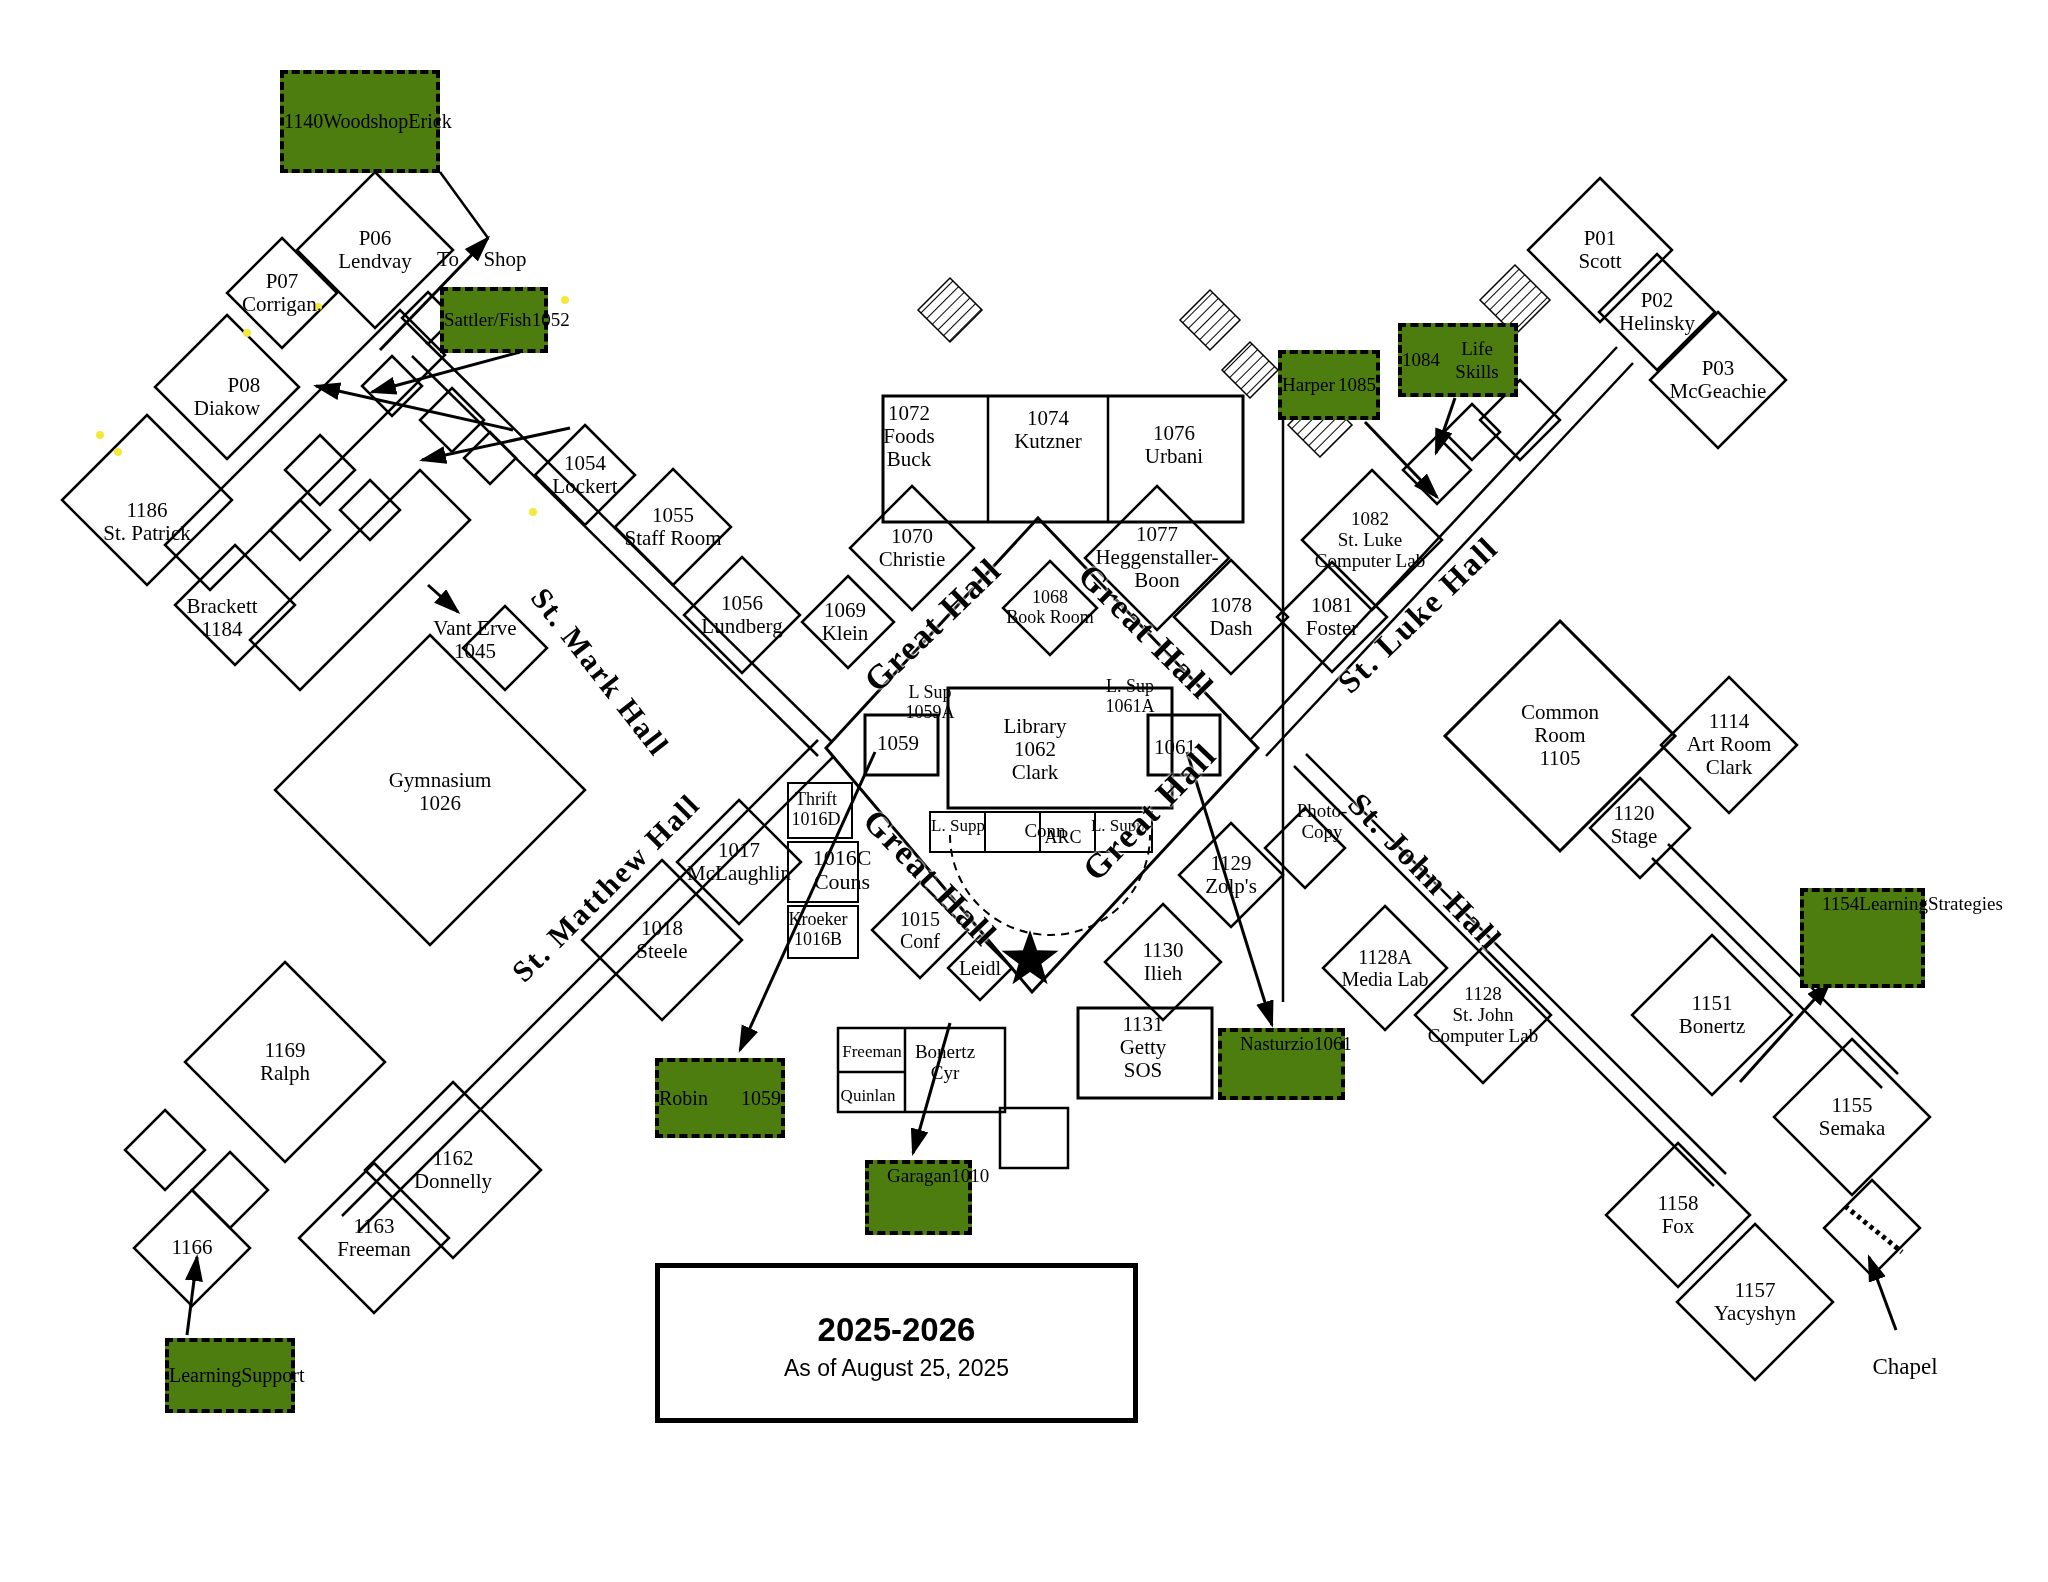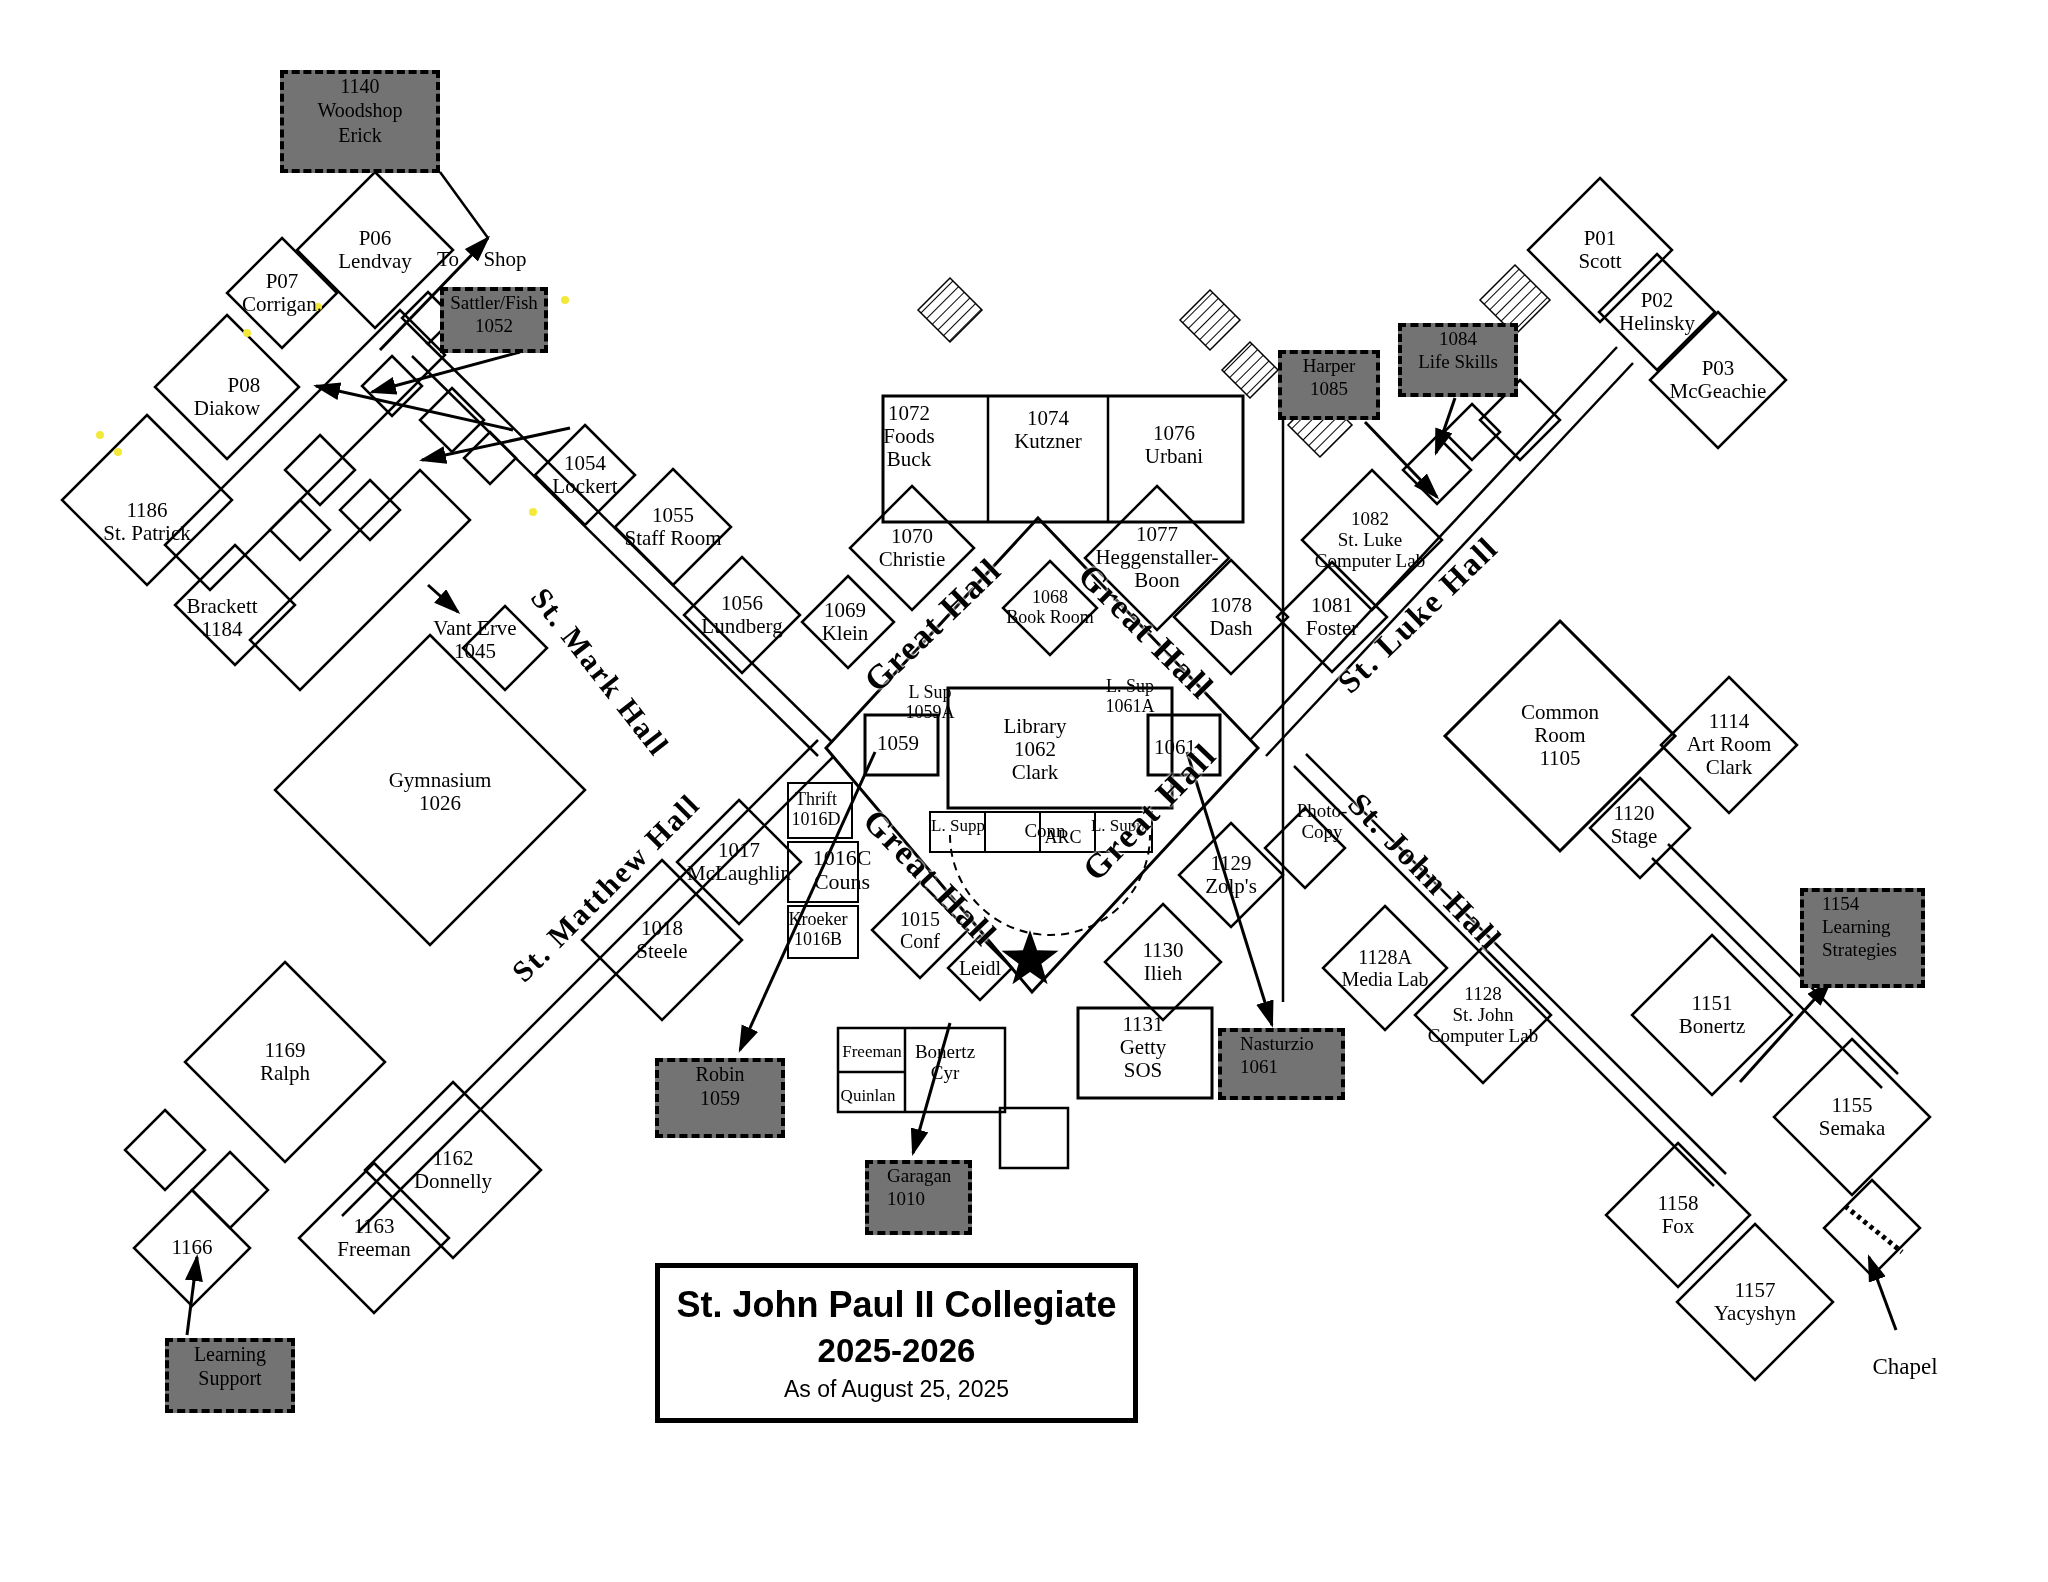--- a/index.html
+++ b/index.html
@@ -4,22 +4,22 @@
 <style>
   html,body{margin:0;padding:0;background:#fff;}
   #canvas{position:relative;width:2048px;height:1582px;background:#ffffff;overflow:hidden;
           font-family:"Liberation Serif",serif;color:#000;}
   svg.layer{position:absolute;left:0;top:0;}
   #label-layer{position:absolute;left:0;top:0;width:2048px;height:1582px;}
   .room-label{position:absolute;transform:translate(-50%,-50%);text-align:center;
               font-size:21px;line-height:1.1;white-space:nowrap;}
   .hall-label{position:absolute;font-weight:bold;letter-spacing:2px;white-space:nowrap;
               text-shadow:0 0 3px #fff,0 0 3px #fff;}
-  .callout{position:absolute;box-sizing:border-box;border:4px dashed #000;background:#737373;
-           display:flex;flex-direction:column;justify-content:flex-start;align-items:center;
+  .callout{position:absolute;box-sizing:border-box;border:4px dashed #000;background:#4d7c0f;
+           display:flex;flex-direction:row;justify-content:space-between;align-items:center;
            font-size:20px;line-height:1.22;text-align:center;z-index:5;}
   .callout.left{align-items:flex-start;text-align:left;padding-left:18px;}
   #title-box{position:absolute;left:655px;top:1263px;width:483px;height:160px;box-sizing:border-box;
              border:5px solid #000;background:#fff;display:flex;flex-direction:column;
              justify-content:center;align-items:center;font-family:"Liberation Sans",sans-serif;z-index:6;}
   #title-box .t1{font-size:36px;font-weight:bold;}
   #title-box .t2{font-size:33px;font-weight:bold;margin-top:6px;}
   #title-box .t3{font-size:23px;margin-top:6px;}
 </style>
 </head>
@@ -463,18 +463,17 @@
         <div>Learning</div>
         <div>Strategies</div>
       </div>
       <div class="callout" style="left: 165px; top: 1338px; width: 130px; height: 75px;">
         <div>Learning</div>
         <div>Support</div>
       </div>
     </div>
 
   <div id="title-box">
-    <div class="t1">St. John Paul II Collegiate</div>
     <div class="t2">2025-2026</div>
     <div class="t3">As of August 25, 2025</div>
   </div>
 
 </div>
 
 </body></html>

